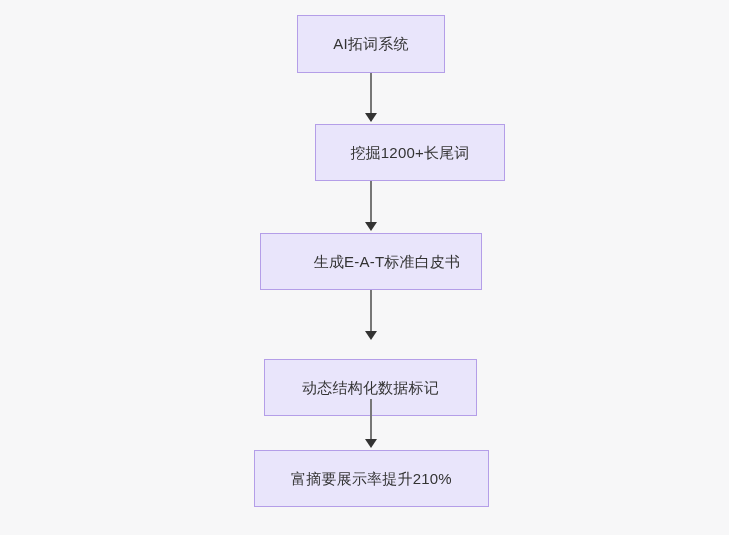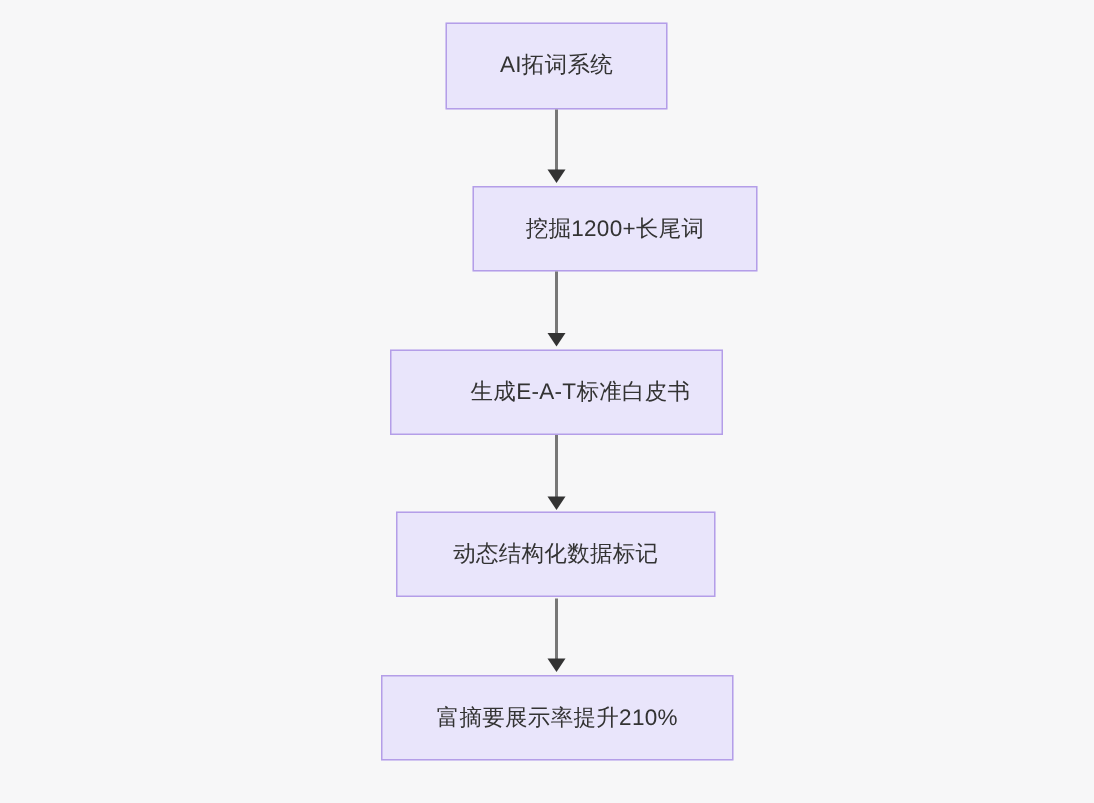--- a/index.html
+++ b/index.html
@@ -69,21 +69,21 @@
   <div class="edge" style="left:370px; top:181px; height:42px;"></div>
   <div class="arrowhead" style="left:365px; top:222px;"></div>
 
   <div class="node" style="left:260px; top:233px; width:222px; height:57px;padding-left:32px;">
     <span class="node-label">生成E-A-T标准白皮书</span>
   </div>
 
   <div class="edge" style="left:370px; top:290px; height:42px;"></div>
   <div class="arrowhead" style="left:365px; top:331px;"></div>
 
-  <div class="node" style="left:264px; top:341px; width:213px; height:57px;">
+  <div class="node" style="left:264px; top:359px; width:213px; height:57px;">
     <span class="node-label">动态结构化数据标记</span>
   </div>
 
   <div class="edge" style="left:370px; top:399px; height:41px;"></div>
   <div class="arrowhead" style="left:365px; top:439px;"></div>
 
   <div class="node" style="left:254px; top:450px; width:235px; height:57px;align-items:center;">
     <span class="node-label">富摘要展示率提升210%</span>
   </div>
 

